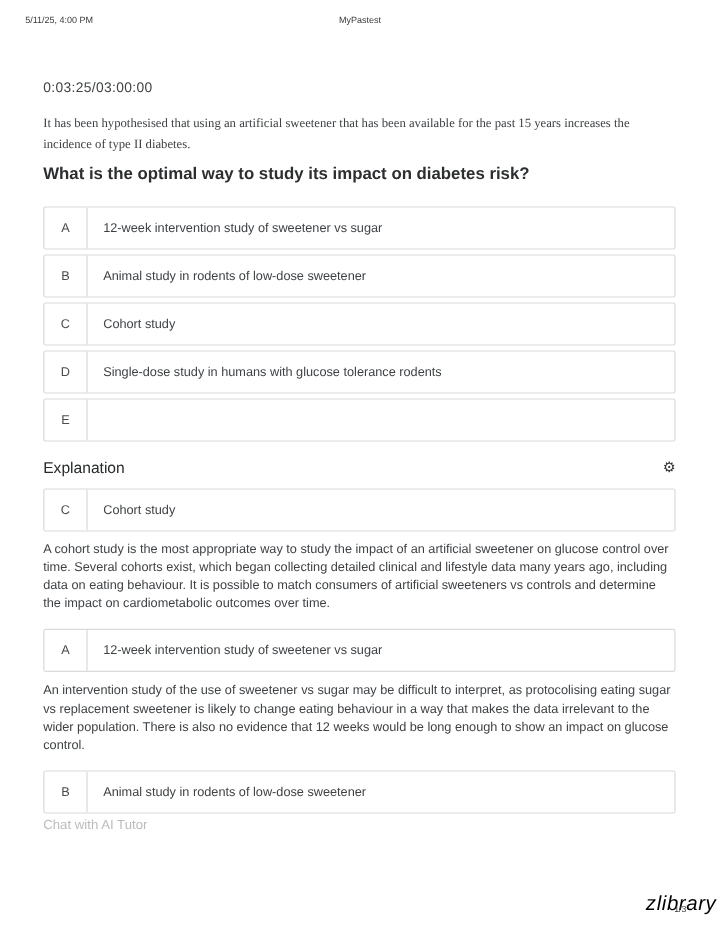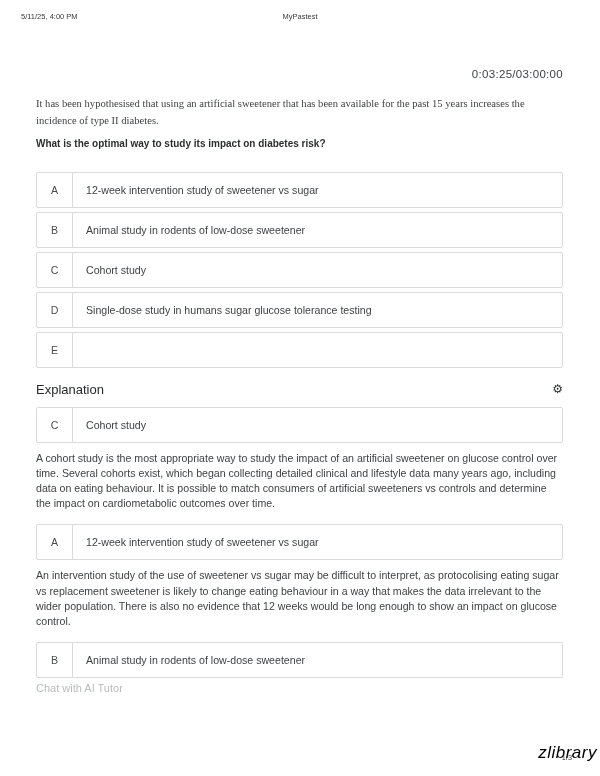--- a/index.html
+++ b/index.html
@@ -16,30 +16,30 @@
     position:absolute; top:12px; left:21px; right:21px;
     font-size:7.5px; color:#3a3a3a;
   }
   .print-header .center-title {
     position:absolute; left:0; right:0; text-align:center;
   }
   
   .content { position:absolute; top:0; left:36px; width:527px; }
   .timer {
     margin-top:68px;
-    text-align:right;
+    text-align:left;
     font-size:11.5px; color:#3f4245; letter-spacing:0.3px;
   }
   .stem {
     margin-top:16px;
     font-size:10.6px; line-height:16.5px; color:#3f4245;font-family:Liberation Serif, serif;
   }
   .prompt {
     margin-top:7px;
-    font-size:10px; line-height:16.5px; font-weight:bold; color:#2c2e30;
+    font-size:14px; line-height:16.5px; font-weight:bold; color:#2c2e30;
   }
   .status {
     margin-top:14px; padding-left:6px;
     font-size:10.4px; color:#3a3d40;
   }
   .options { margin-top:19px; }
   .opt {
     display:flex; align-items:stretch;
     height:36px; margin-bottom:4px;
     border:1px solid #dadada; border-radius:2px;
@@ -117,21 +117,21 @@
     <div class="opt">
       <span class="opt-letter">B</span>
       <span class="opt-text">Animal study in rodents of low-dose sweetener</span>
     </div>
     <div class="opt">
       <span class="opt-letter">C</span>
       <span class="opt-text">Cohort study</span>
     </div>
     <div class="opt">
       <span class="opt-letter">D</span>
-      <span class="opt-text">Single-dose study in humans sugar glucose tolerance testing</span>
+      <span class="opt-text">Single-dose study in humans with glucose tolerance rodents</span>
     </div>
     <div class="opt">
       <span class="opt-letter">E</span>
     </div>
   </div>
 
   <div class="exp-header">
     <h2>Explanation</h2>
     <span class="gear">⚙</span>
   </div>

